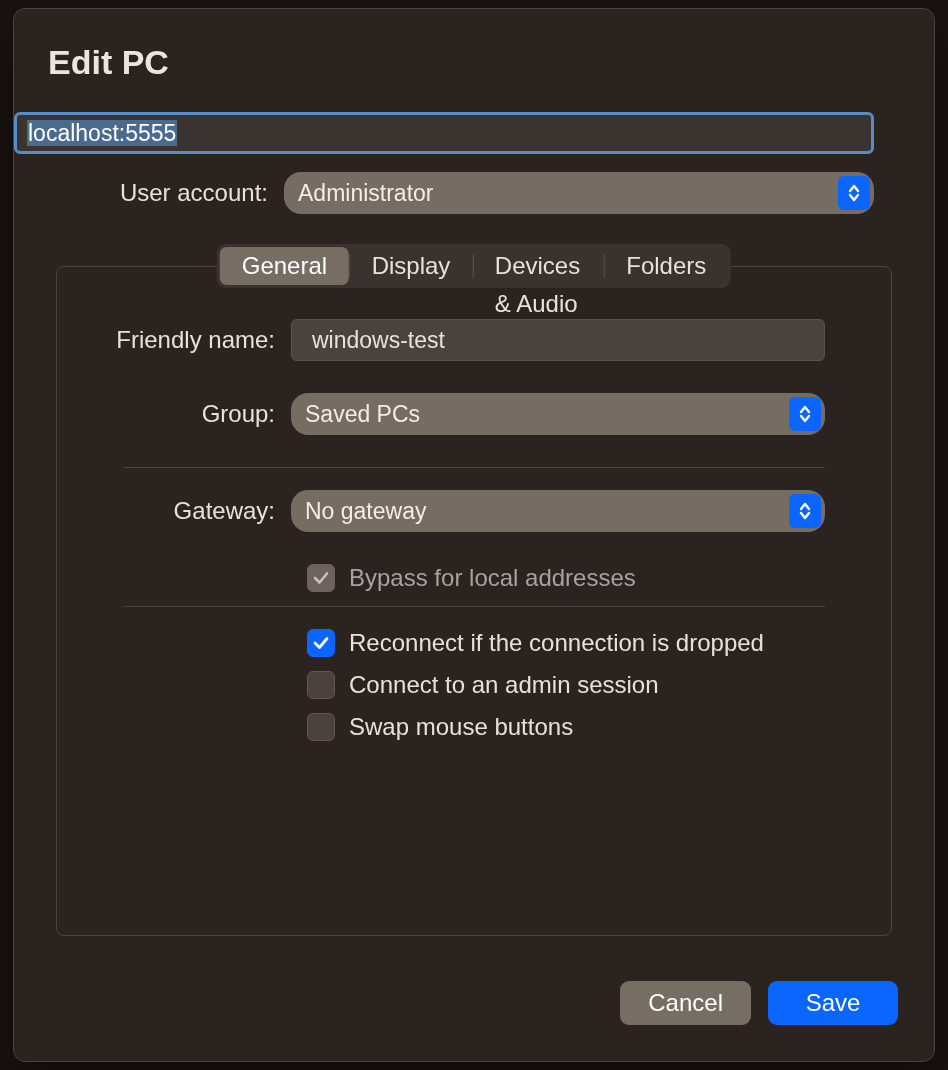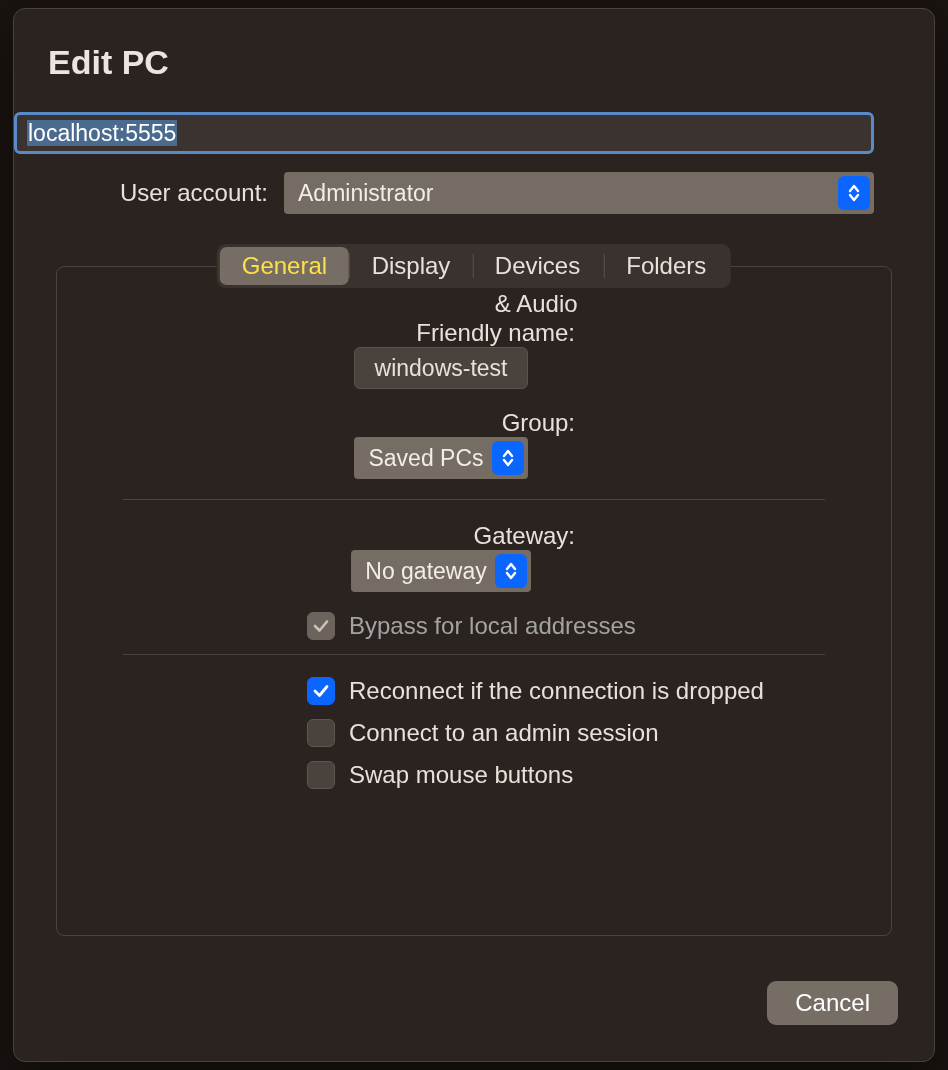--- a/index.html
+++ b/index.html
@@ -69,21 +69,21 @@
     background: #4a6b8f;
     color: #fff;
     padding: 0 1px;
   }
 
   .select {
     position: relative;
     width: 100%;
     height: 42px;
     background: #756c64;
-    border-radius: 4px;
+    border-radius: 17px;
     padding: 0 44px 0 14px;
     font-size: 23px;
     color: #f2ede7;
     line-height: 42px;
     text-align: left;
   }
   .stepper {
     position: absolute;
     right: 4px; top: 4px;
     width: 32px; height: 34px;
@@ -118,33 +118,33 @@
     font-size: 24px;
     color: #e7e1db;
     padding: 0 22px;
     height: 38px;
     line-height: 38px;
     border-radius: 7px;
     cursor: default;
   }
   .tab.active {
     background: #766d65;
-    color: #fde047;
+    color: #ffffff;
   }
   .tab-sep {
     width: 1px; height: 24px;
     background: #5a524c;
   }
   .panel {
     border: 1px solid #4b433e;
     border-radius: 8px;
     min-height: 670px;
     padding-top: 52px;
   }
-  .panel .row { margin-bottom: 20px; flex-direction: column; }
+  .panel .row { margin-bottom: 32px; }
   .panel .lab { width: 234px; }
   .panel .field { margin-right: 66px; }
 
   hr.div {
     border: none;
     border-top: 1px solid #4b433e;
     margin: 14px 66px 22px 66px;
   }
 
   .check-row {
@@ -303,15 +303,16 @@
       <div class="check-row">
         <span class="checkbox"></span>
         <span>Swap mouse buttons</span>
       </div>
 
     </div>
   </div>
 
   <div class="footer">
     <div class="btn cancel">Cancel</div>
+    <div class="btn save">Save</div>
   </div>
 
 </div>
 
 </body></html>

